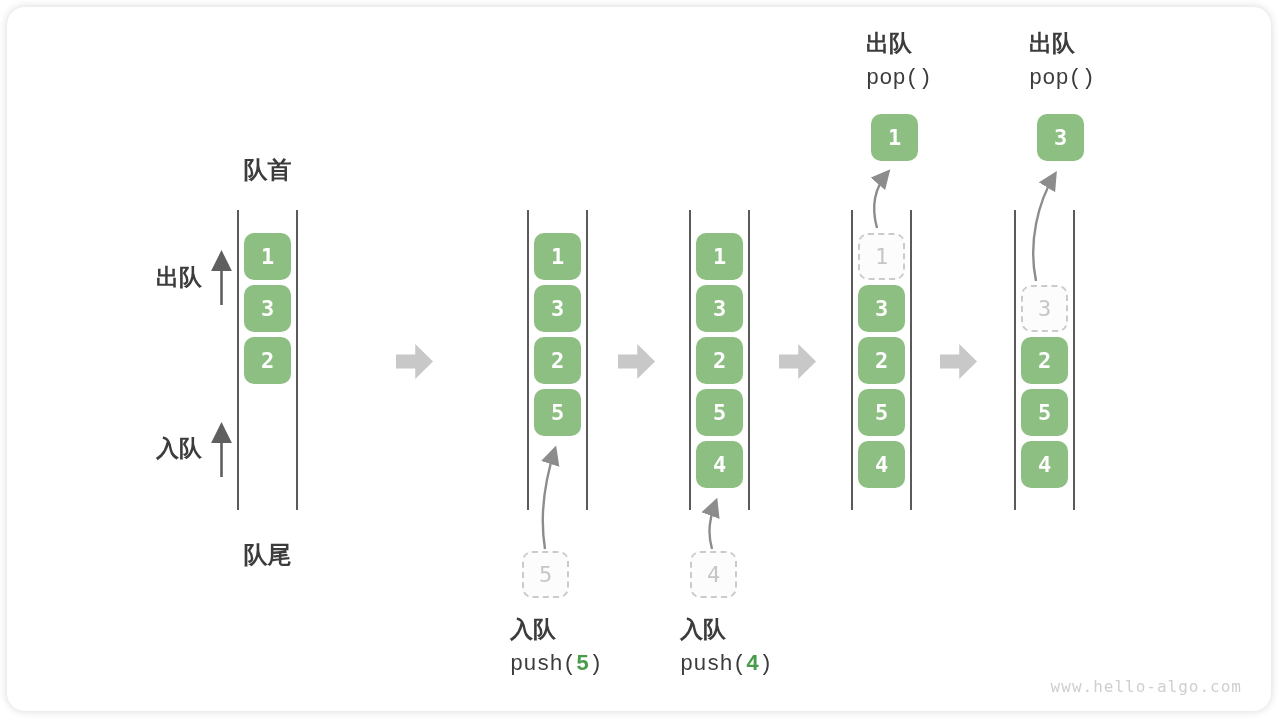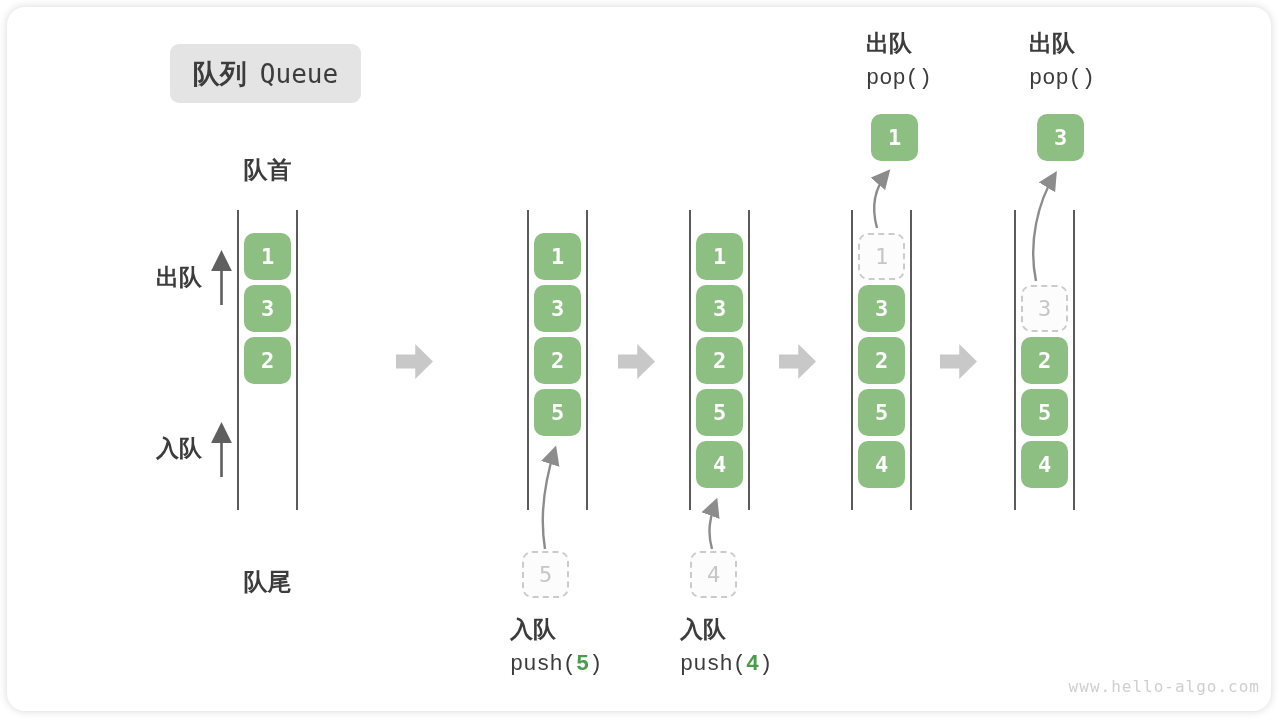--- a/index.html
+++ b/index.html
@@ -42,40 +42,36 @@
   }
   .flow-arrow{
     position:absolute;top:344px;width:37px;height:35px;background:var(--flow);
     clip-path:polygon(0 30%,52% 30%,52% 0,100% 50%,52% 100%,52% 70%,0 70%);
   }
   .op{position:absolute;white-space:nowrap;}
   .op-zh{font-size:23px;font-weight:700;color:var(--ink);line-height:26px;margin-bottom:10px;}
   .op-code{font-family:Liberation Mono, monospace;font-size:22px;color:var(--ink);}
   .op-code .arg{color:var(--arg-green);font-weight:700;}
   .watermark{
-    position:absolute;right:20px;bottom:24px;
+    position:absolute;right:38px;bottom:24px;
     font-family:"DejaVu Sans Mono","Liberation Mono",monospace;font-size:16px;
     color:#cfcfcf;letter-spacing:1px;
   }
   svg.overlay{position:absolute;inset:0;pointer-events:none;}
 </style>
 </head>
 <body>
 
 <div class="card"></div>
 
 <div class="stage">
 
-  <div class="title-box">
-    <span class="title-zh">队列</span>
-    <span class="title-en">Queue</span>
-  </div>
 
   <div class="col-label" style="left:237px;top:154px;">队首</div>
-  <div class="col-label" style="left:237px;top:566px;">队尾</div>
+  <div class="col-label" style="left:237px;top:539px;">队尾</div>
   <div class="side-label" style="left:156px;top:262px;">出队</div>
   <div class="side-label" style="left:156px;top:433px;">入队</div>
 
   <div class="flow-arrow" style="left:396px;"></div>
   <div class="flow-arrow" style="left:618px;"></div>
   <div class="flow-arrow" style="left:779px;"></div>
   <div class="flow-arrow" style="left:940px;"></div>
 
   <div id="diagram-layer">
       <div class="queue-col" style="left: 237px;">

